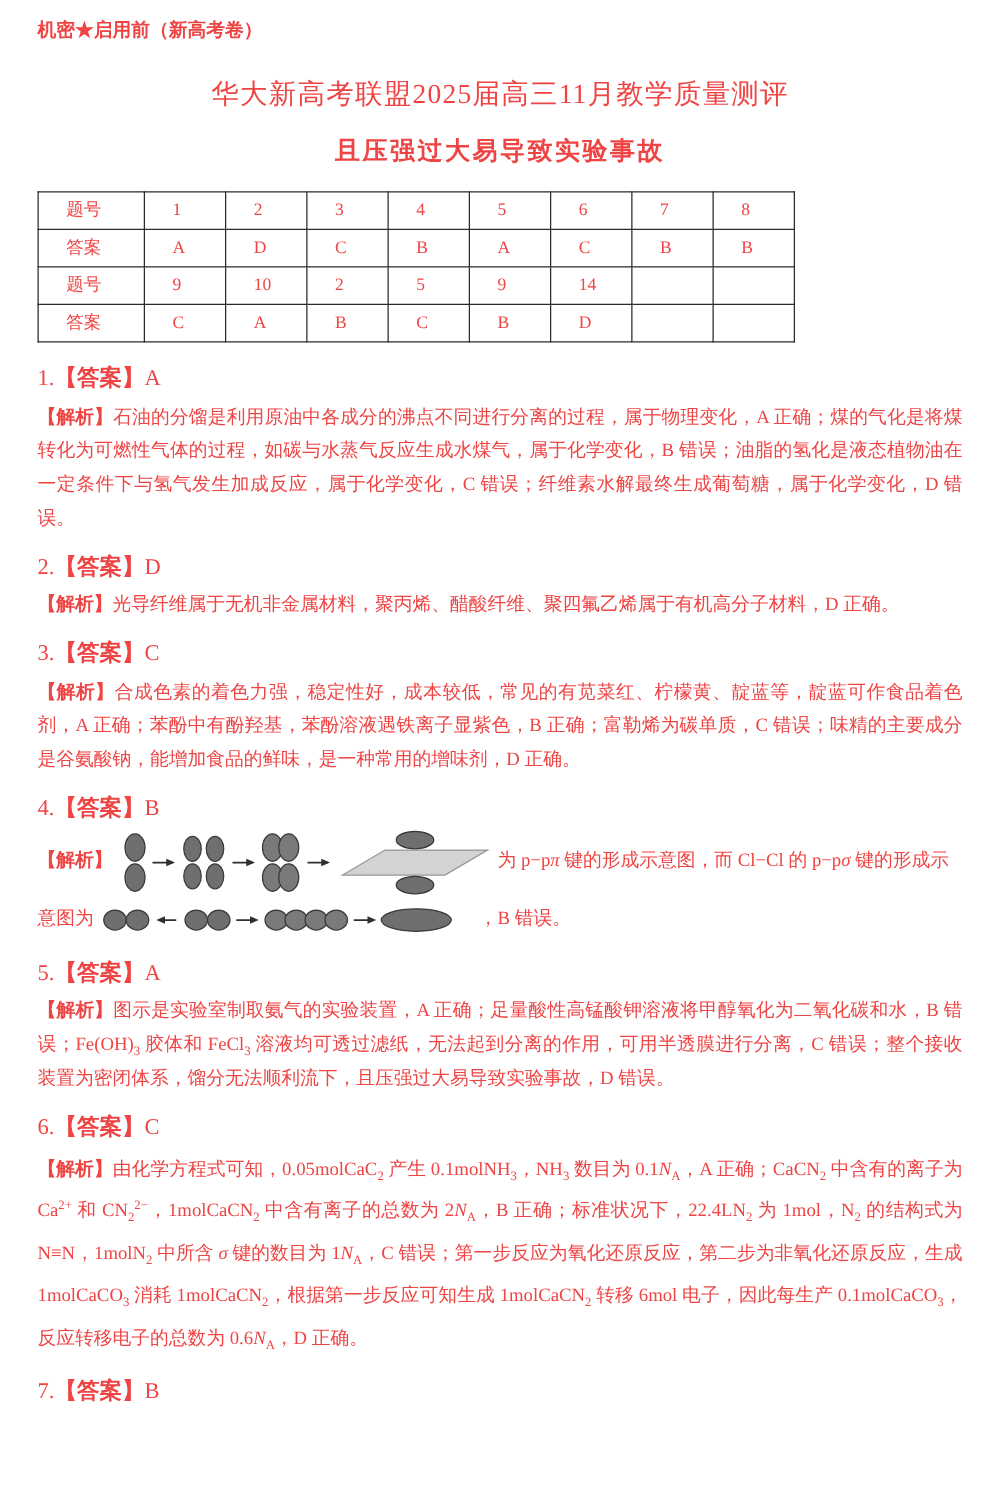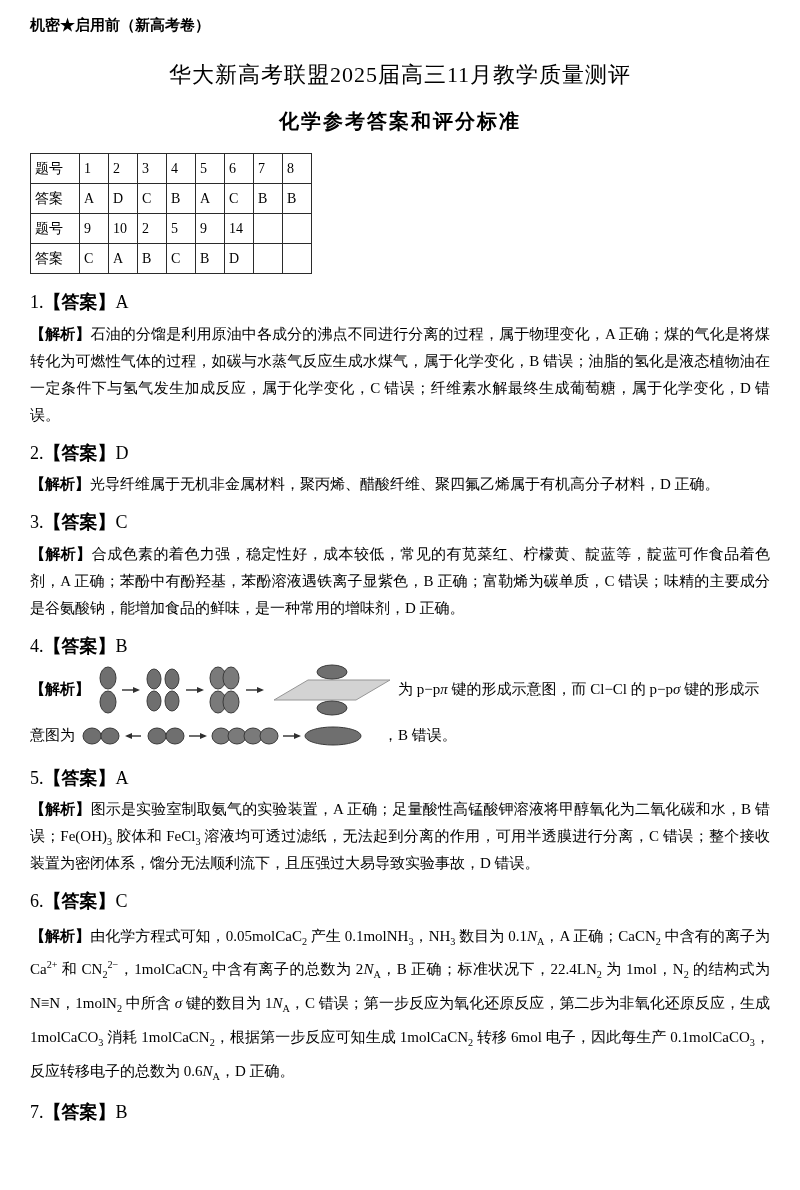--- a/index.html
+++ b/index.html
@@ -1,27 +1,27 @@
 <!DOCTYPE html>
 <html lang="zh"><head>
 <meta charset="utf-8">
 <style>
   html,body{margin:0;padding:0;background:#ffffff;}
   .page{
     width:800px;height:1190px;box-sizing:border-box;
     padding:12px 30px 20px 30px;
     font-family:"Liberation Serif","DejaVu Serif",serif;
-    color:#000000;font-size:15px;line-height:1.8;overflow:hidden;
+    color:#ef4444;font-size:15px;line-height:1.8;overflow:hidden;
   }
   .classification{font-weight:bold;font-size:15px;margin:0;}
   h1.title{text-align:center;font-size:22px;font-weight:normal;margin:16px 0 6px;letter-spacing:1px;}
   h2.subtitle{text-align:center;font-size:20px;font-weight:bold;margin:8px 0 14px;letter-spacing:2px;}
   table.ans{border-collapse:collapse;margin:4px 0 12px 0;}
   table.ans td{
-    border:1px solid #2b2b2b;padding:2px 4px;font-size:14px;
+    border:1px solid #2b2b2b;padding:2px 22px;font-size:14px;
     height:22px;text-align:left;vertical-align:middle;
   }
   td.hd{width:40px;}
   td.c{width:20px;}
   .answer-line{margin:8px 0 2px;font-size:18px;}
   .answer-line b{font-weight:bold;}
   .analysis{margin:0 0 6px;text-align:justify;}
   .analysis .lbl{font-weight:bold;}
   .analysis.wide{line-height:2.25;}
   sub,sup{font-size:0.68em;line-height:0;}
@@ -35,21 +35,21 @@
   svg .plane{fill:#cfcfcf;stroke:#8a8a8a;stroke-width:1;opacity:.9;}
   .diagram{flex:0 0 auto;vertical-align:middle;}
 </style>
 </head>
 <body>
 
 <div class="page">
 
   <p class="classification">机密★启用前（新高考卷）</p>
   <h1 class="title">华大新高考联盟2025届高三11月教学质量测评</h1>
-  <h2 class="subtitle">化学参考答案和评分标准</h2>
+  <h2 class="subtitle">且压强过大易导致实验事故</h2>
 
   <table class="ans">
     <tbody>
       <tr>
         <td class="hd">题号</td>
         <td class="c">1</td>
         <td class="c">2</td>
         <td class="c">3</td>
         <td class="c">4</td>
         <td class="c">5</td>

